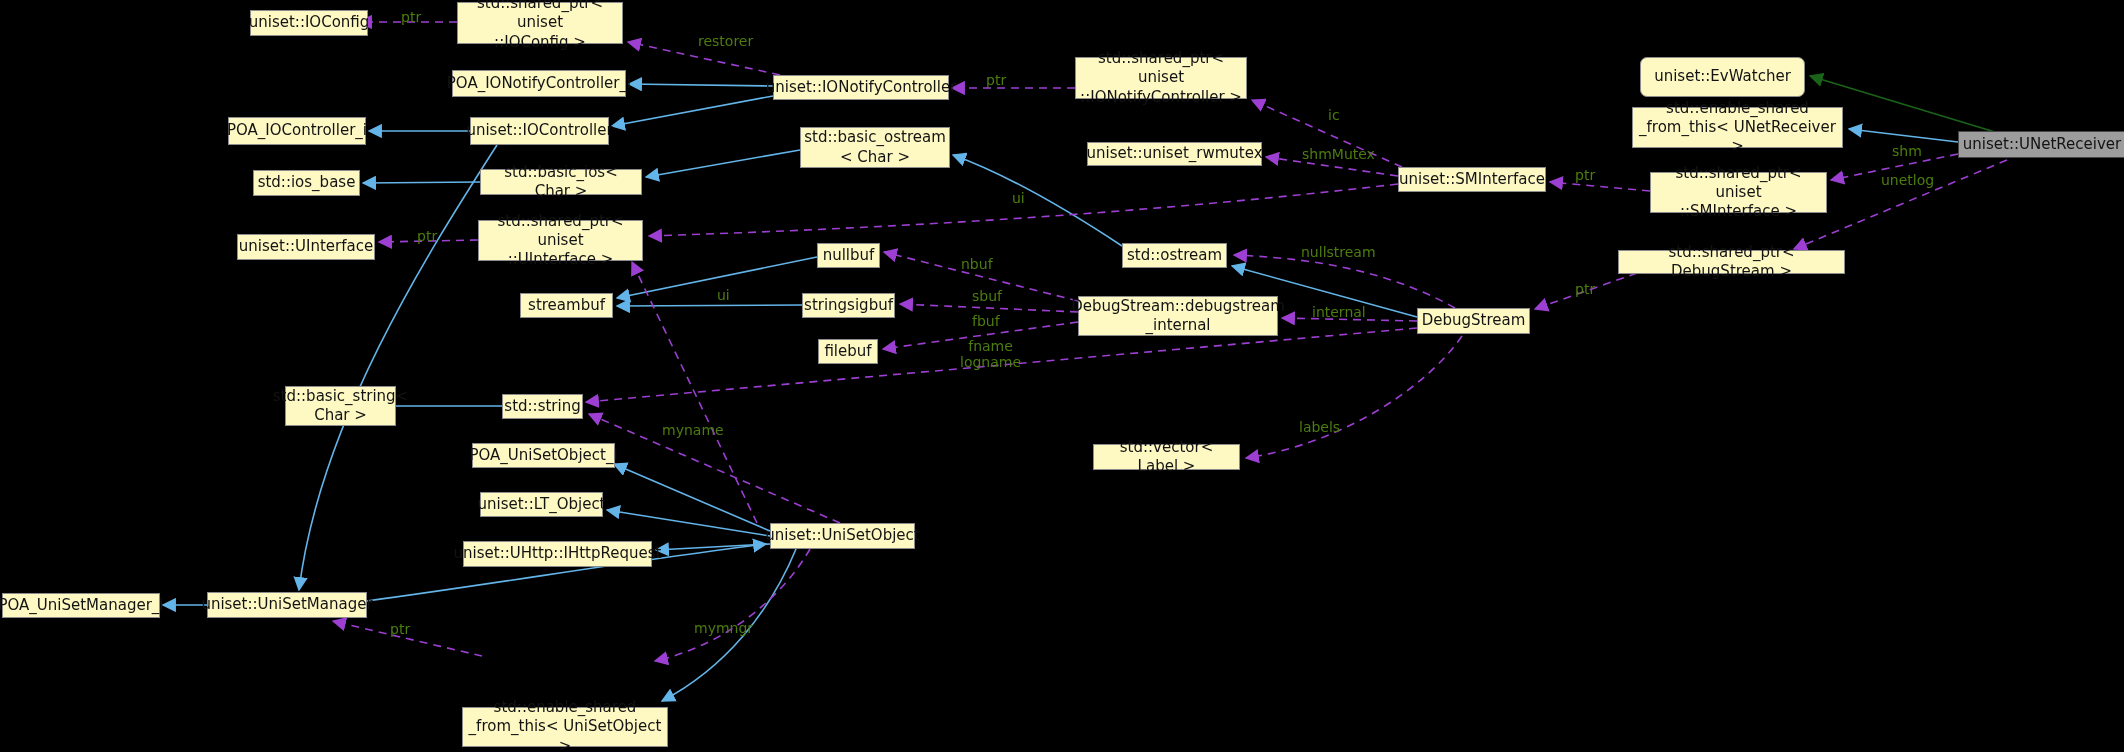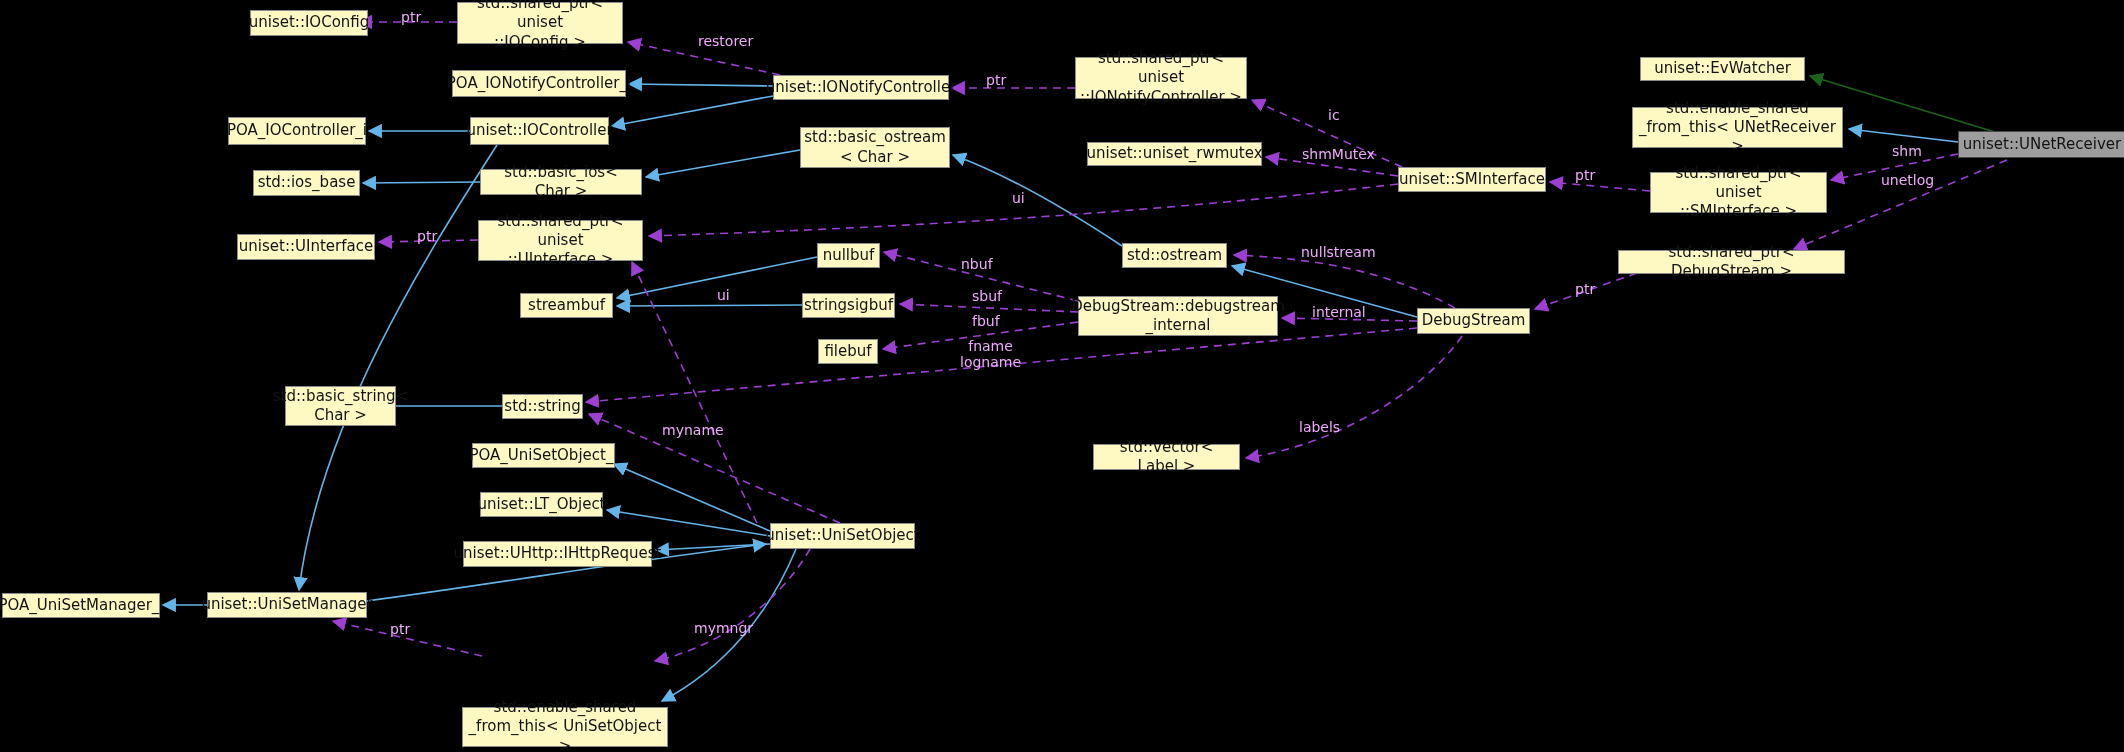--- a/index.html
+++ b/index.html
@@ -9,21 +9,21 @@
   }
   #edges-svg{position:absolute;left:0;top:0;z-index:1;}
   .node{
     position:absolute;display:flex;align-items:center;justify-content:center;
     background:#fef9c3;border:1.5px solid #8c8c8c;color:#131313;
     font-size:15px;line-height:1.28;text-align:center;box-sizing:border-box;
     white-space:pre-line;z-index:2;cursor:pointer;padding:1px 4px;
   }
   .node.highlight{background:#9d9d9d;border-color:#474747;}
   .edge-label{
-    position:absolute;color:#f0abfc;font-size:14px;line-height:1.12;
+    position:absolute;color:#4d7c0f;font-size:14px;line-height:1.12;
     white-space:pre-line;text-align:center;z-index:3;
   }
 </style>
 </head>
 <body>
 
 <div id="canvas">
     <svg id="edges-svg" width="2124" height="752">
       <defs>
         <marker id="arrow-inherit" viewBox="0 0 10 10" refX="9" refY="5" markerWidth="9" markerHeight="9" orient="auto">
@@ -84,21 +84,21 @@
     <div class="node" style="left: 452px; top: 70px; width: 174px; height: 27px;"><span>POA_IONotifyController_i</span></div>
     <div class="node" style="left: 228px; top: 117px; width: 138px; height: 28px;"><span>POA_IOController_i</span></div>
     <div class="node" style="left: 470px; top: 117px; width: 139px; height: 28px;"><span>uniset::IOController</span></div>
     <div class="node" style="left: 773px; top: 75px; width: 176px; height: 25px;"><span>uniset::IONotifyController</span></div>
     <div class="node" style="left: 1075px; top: 57px; width: 172px; height: 42px;"><span>std::shared_ptr&lt; uniset
 ::IONotifyController &gt;</span></div>
     <div class="node" style="left: 1087px; top: 142px; width: 175px; height: 24px;"><span>uniset::uniset_rwmutex</span></div>
     <div class="node" style="left: 800px; top: 127px; width: 150px; height: 41px;"><span>std::basic_ostream
 &lt; Char &gt;</span></div>
     <div class="node" style="left: 1398px; top: 167px; width: 148px; height: 25px;"><span>uniset::SMInterface</span></div>
-    <div class="node" style="left: 1640px; top: 57px; width: 165px; height: 24px;"><span>uniset::EvWatcher</span></div>
+    <div class="node" style="left: 1640px; top: 57px; width: 165px; height: 40px; border-radius: 7px;"><span>uniset::EvWatcher</span></div>
     <div class="node" style="left: 1632px; top: 107px; width: 211px; height: 41px;"><span>std::enable_shared
 _from_this&lt; UNetReceiver &gt;</span></div>
     <div class="node highlight" style="left: 1958px; top: 131px; width: 168px; height: 27px;"><span>uniset::UNetReceiver</span></div>
     <div class="node" style="left: 1650px; top: 172px; width: 177px; height: 41px;"><span>std::shared_ptr&lt; uniset
 ::SMInterface &gt;</span></div>
     <div class="node" style="left: 1618px; top: 250px; width: 227px; height: 24px;"><span>std::shared_ptr&lt; DebugStream &gt;</span></div>
     <div class="node" style="left: 253px; top: 170px; width: 107px; height: 26px;"><span>std::ios_base</span></div>
     <div class="node" style="left: 480px; top: 169px; width: 162px; height: 26px;"><span>std::basic_ios&lt; Char &gt;</span></div>
     <div class="node" style="left: 237px; top: 234px; width: 138px; height: 26px;"><span>uniset::UInterface</span></div>
     <div class="node" style="left: 478px; top: 220px; width: 165px; height: 41px;"><span>std::shared_ptr&lt; uniset

